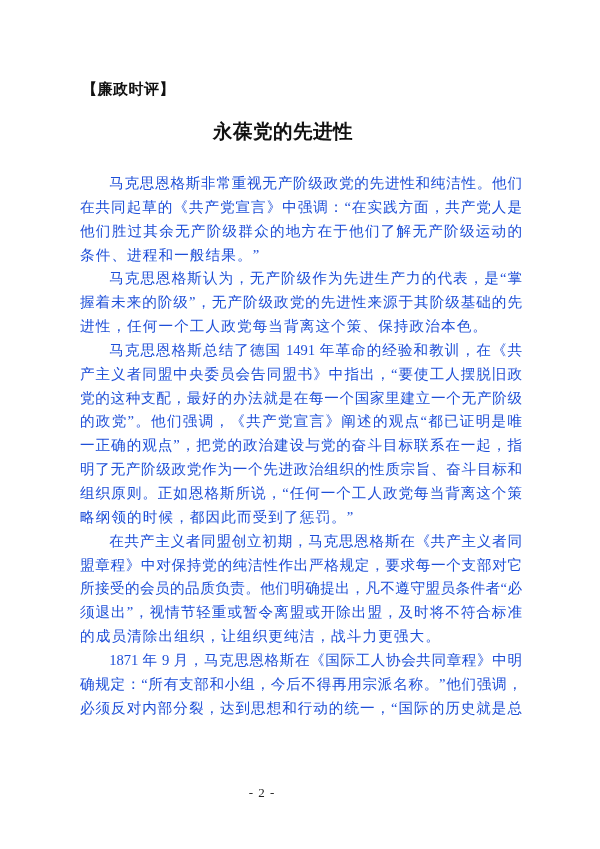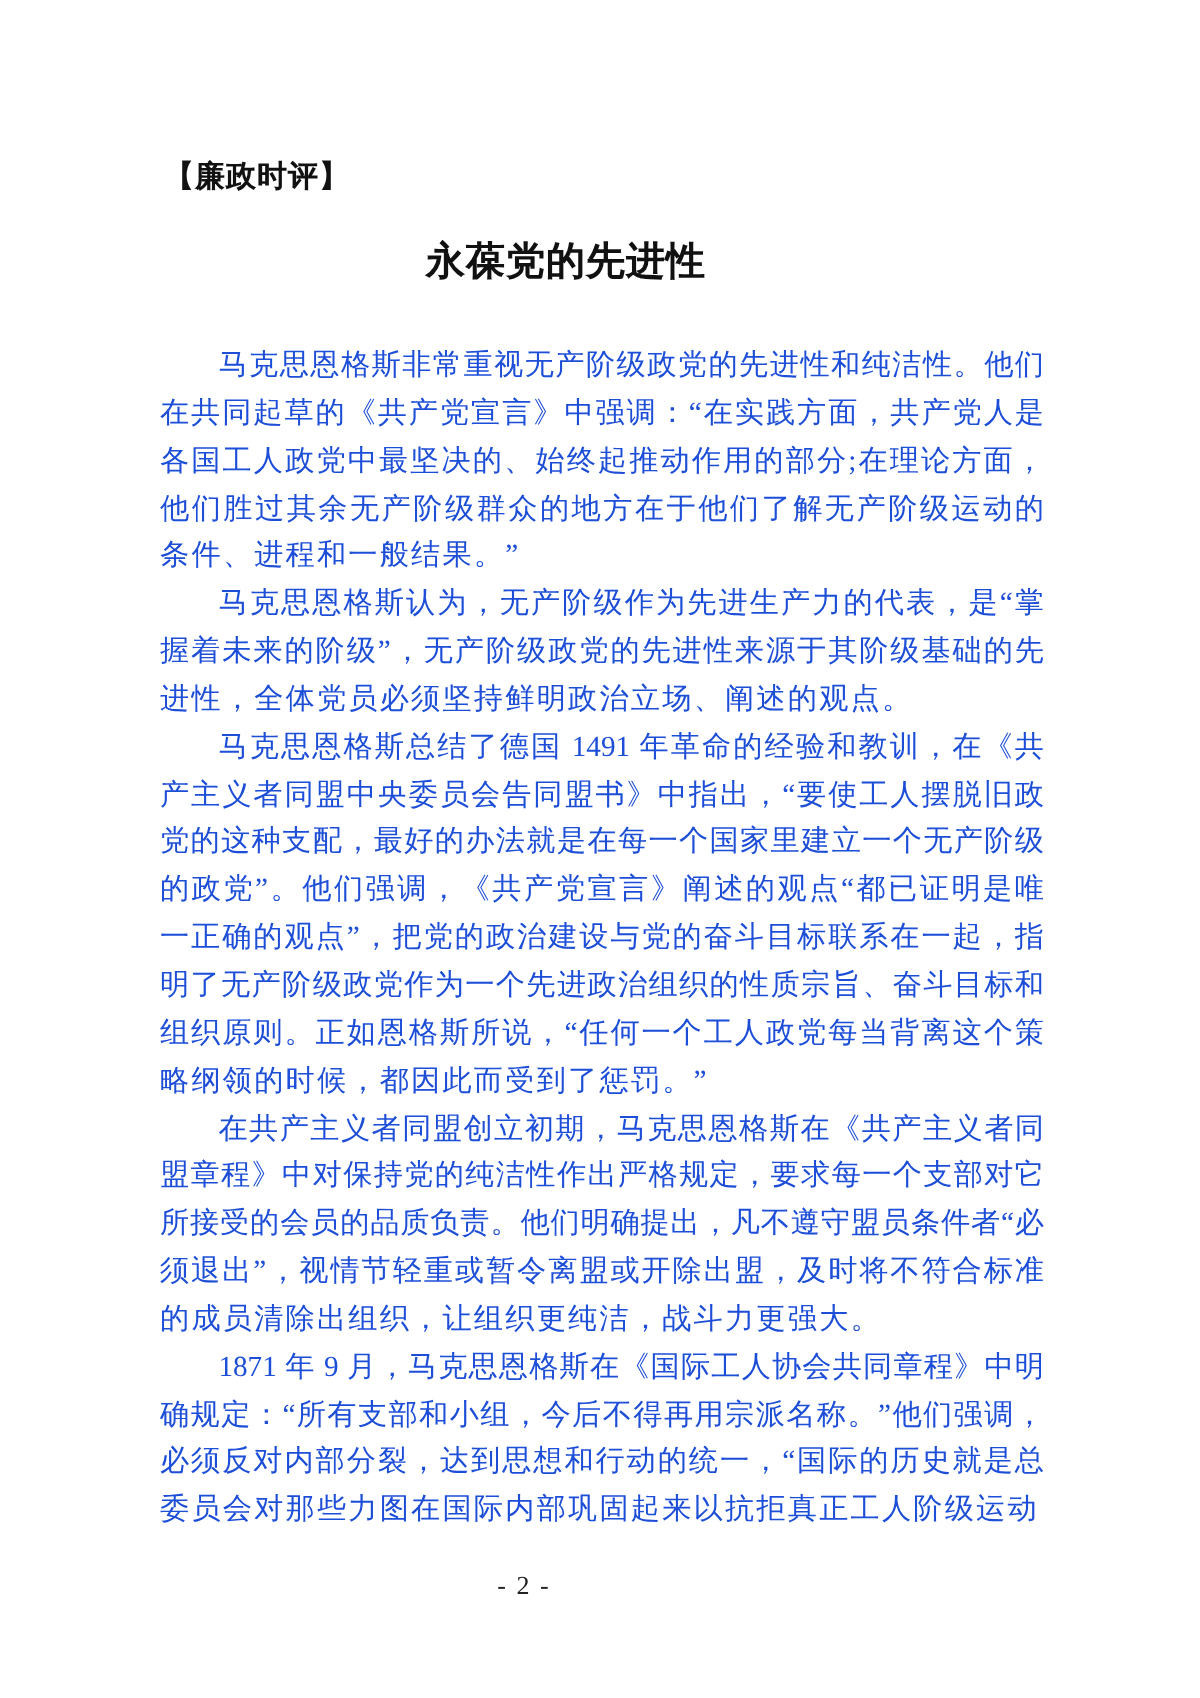--- a/index.html
+++ b/index.html
@@ -76,39 +76,37 @@
 <body>
 
 <div class="page">
   <div class="header-tag">【廉政时评】</div>
 
   <h1 class="title">永葆党的先进性</h1>
 
   <div class="body-text" id="body-text">
       <div class="line first">马克思恩格斯非常重视无产阶级政党的先进性和纯洁性。他们</div>
       <div class="line">在共同起草的《共产党宣言》中强调：“在实践方面，共产党人是</div>
-      <div class="line">各国工人政党中最坚决的、始终起推动作用的部分;在理论方面，</div>
       <div class="line">他们胜过其余无产阶级群众的地方在于他们了解无产阶级运动的</div>
       <div class="line last">条件、进程和一般结果。”</div>
       <div class="line first">马克思恩格斯认为，无产阶级作为先进生产力的代表，是“掌</div>
       <div class="line">握着未来的阶级”，无产阶级政党的先进性来源于其阶级基础的先</div>
-      <div class="line last">进性，全体党员必须坚持鲜明政治立场、阐述的观点。</div>
+      <div class="line last">进性，任何一个工人政党每当背离这个策、保持政治本色。</div>
       <div class="line first">马克思恩格斯总结了德国 1491 年革命的经验和教训，在《共</div>
       <div class="line">产主义者同盟中央委员会告同盟书》中指出，“要使工人摆脱旧政</div>
       <div class="line">党的这种支配，最好的办法就是在每一个国家里建立一个无产阶级</div>
       <div class="line">的政党”。他们强调，《共产党宣言》阐述的观点“都已证明是唯</div>
       <div class="line">一正确的观点”，把党的政治建设与党的奋斗目标联系在一起，指</div>
       <div class="line">明了无产阶级政党作为一个先进政治组织的性质宗旨、奋斗目标和</div>
       <div class="line">组织原则。正如恩格斯所说，“任何一个工人政党每当背离这个策</div>
       <div class="line last">略纲领的时候，都因此而受到了惩罚。”</div>
       <div class="line first">在共产主义者同盟创立初期，马克思恩格斯在《共产主义者同</div>
       <div class="line">盟章程》中对保持党的纯洁性作出严格规定，要求每一个支部对它</div>
       <div class="line">所接受的会员的品质负责。他们明确提出，凡不遵守盟员条件者“必</div>
       <div class="line">须退出”，视情节轻重或暂令离盟或开除出盟，及时将不符合标准</div>
       <div class="line last">的成员清除出组织，让组织更纯洁，战斗力更强大。</div>
       <div class="line first">1871 年 9 月，马克思恩格斯在《国际工人协会共同章程》中明</div>
       <div class="line">确规定：“所有支部和小组，今后不得再用宗派名称。”他们强调，</div>
       <div class="line">必须反对内部分裂，达到思想和行动的统一，“国际的历史就是总</div>
-      <div class="line last">委员会对那些力图在国际内部巩固起来以抗拒真正工人阶级运动</div>
     </div>
 
   <div class="footer">- 2 -</div>
 </div>
 
 </body></html>

